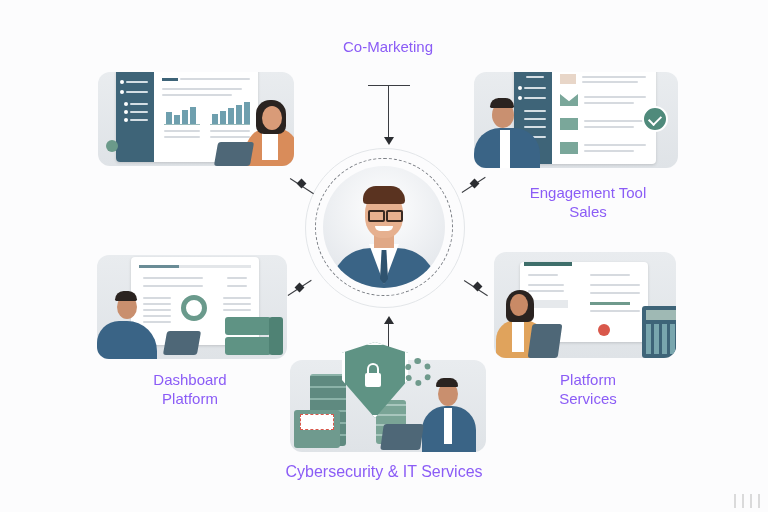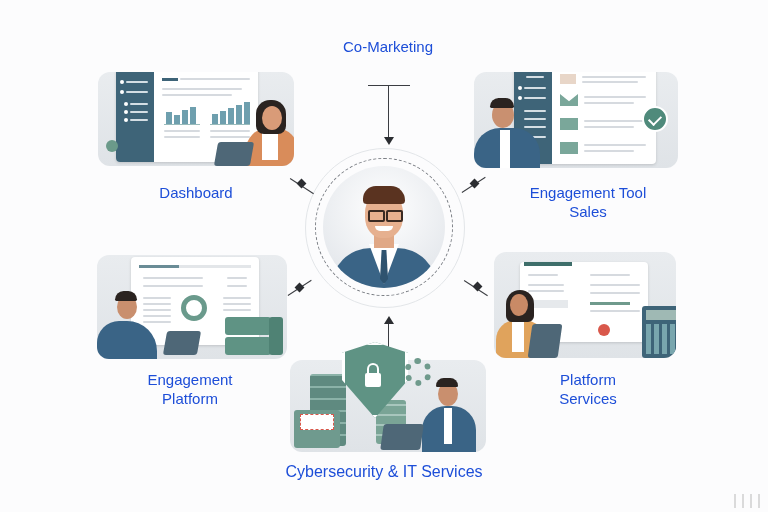--- a/index.html
+++ b/index.html
@@ -1,17 +1,17 @@
 <!DOCTYPE html>
 <html><head>
 <meta charset="utf-8">
 <style>
   html,body{margin:0;padding:0;}
   body{width:768px;height:512px;background:#fcfcfd;position:relative;overflow:hidden;font-family:"Liberation Sans","DejaVu Sans",sans-serif;color:#2a2d33;}
-  .label{position:absolute;text-align:center;font-size:15px;line-height:19px;color:#1d4ed8;font-weight:400;}
+  .label{position:absolute;text-align:center;font-size:15px;line-height:19px;color:#8b5cf6;font-weight:400;}
   .card{position:absolute;border-radius:12px;background:linear-gradient(180deg,#e9ecef 0%,#dfe3e7 100%);overflow:hidden;}
   .screen{position:absolute;background:#fff;border-radius:4px;box-shadow:0 1px 3px rgba(0,0,0,.15);overflow:hidden;}
   .sidebar{position:absolute;left:0;top:0;bottom:0;background:#3e6478;}
   .sbline{position:absolute;height:2px;background:#d4dee4;border-radius:1px;}
   .sbdot{position:absolute;width:4px;height:4px;border-radius:50%;background:#fff;}
   .line{position:absolute;height:2px;background:#d6dadf;border-radius:1px;}
   .bar{position:absolute;bottom:0;background:#6e9fae;}
   .person-head{position:absolute;border-radius:50%;background:#e6b08f;}
   .hair{position:absolute;background:#2a2320;}
   .suit{position:absolute;background:#3a6486;}
@@ -112,21 +112,20 @@
     <div>
       <div style="position:absolute;left:148px;top:56px;width:52px;height:40px;background:#d98c5a;border-radius:22px 22px 0 0;"></div>
       <div style="position:absolute;left:164px;top:58px;width:16px;height:30px;background:#fff;"></div>
       <div class="hair" style="left:158px;top:28px;width:30px;height:34px;border-radius:14px 14px 8px 8px;"></div>
       <div class="person-head" style="left:164px;top:34px;width:20px;height:24px;background:#d99b78;"></div>
       <div class="laptop" style="left:118px;top:70px;width:36px;height:24px;transform:skewX(-10deg);"></div>
     </div>
     <div style="position:absolute;left:8px;top:68px;width:12px;height:12px;border-radius:50%;background:#6b9a8a;"></div>
   </div>
   <div class="label" style="left:126px;top:183px;width:140px;">
-    <div>Dashboard</div>
   </div>
 </div>
 
 <div>
   <div class="card" style="left:474px;top:72px;width:204px;height:96px;">
     <div>
       <div class="screen" style="left:40px;top:-6px;width:142px;height:98px;">
         <div class="sidebar" style="width:38px;"></div>
         <div class="sbline" style="left:12px;top:10px;width:18px;"></div>
         <div class="sbdot" style="left:4px;top:20px;"></div>
@@ -194,21 +193,21 @@
       <div class="teal" style="position:absolute;left:172px;top:62px;width:14px;height:38px;border-radius:3px;background:#4f8274;"></div>
     </div>
     <div>
       <div class="suit" style="left:0px;top:66px;width:60px;height:40px;border-radius:22px 30px 0 0;"></div>
       <div class="person-head" style="left:20px;top:40px;width:20px;height:24px;background:#c98f6e;"></div>
       <div class="hair" style="left:18px;top:36px;width:22px;height:10px;border-radius:12px 12px 2px 2px;"></div>
       <div class="laptop" style="left:68px;top:76px;width:34px;height:24px;transform:skewX(-10deg);"></div>
     </div>
   </div>
   <div class="label" style="left:120px;top:370px;width:140px;">
-    <div>Engagement</div>
+    <div>Dashboard</div>
     <div>Platform</div>
   </div>
 </div>
 
 <div>
   <div class="card" style="left:494px;top:252px;width:182px;height:106px;">
     <div>
       <div class="screen" style="left:26px;top:10px;width:128px;height:80px;">
         <div style="position:absolute;left:4px;top:0;width:48px;height:4px;background:#3e6e6a;"></div>
         <div class="line" style="left:8px;top:12px;width:30px;"></div>

